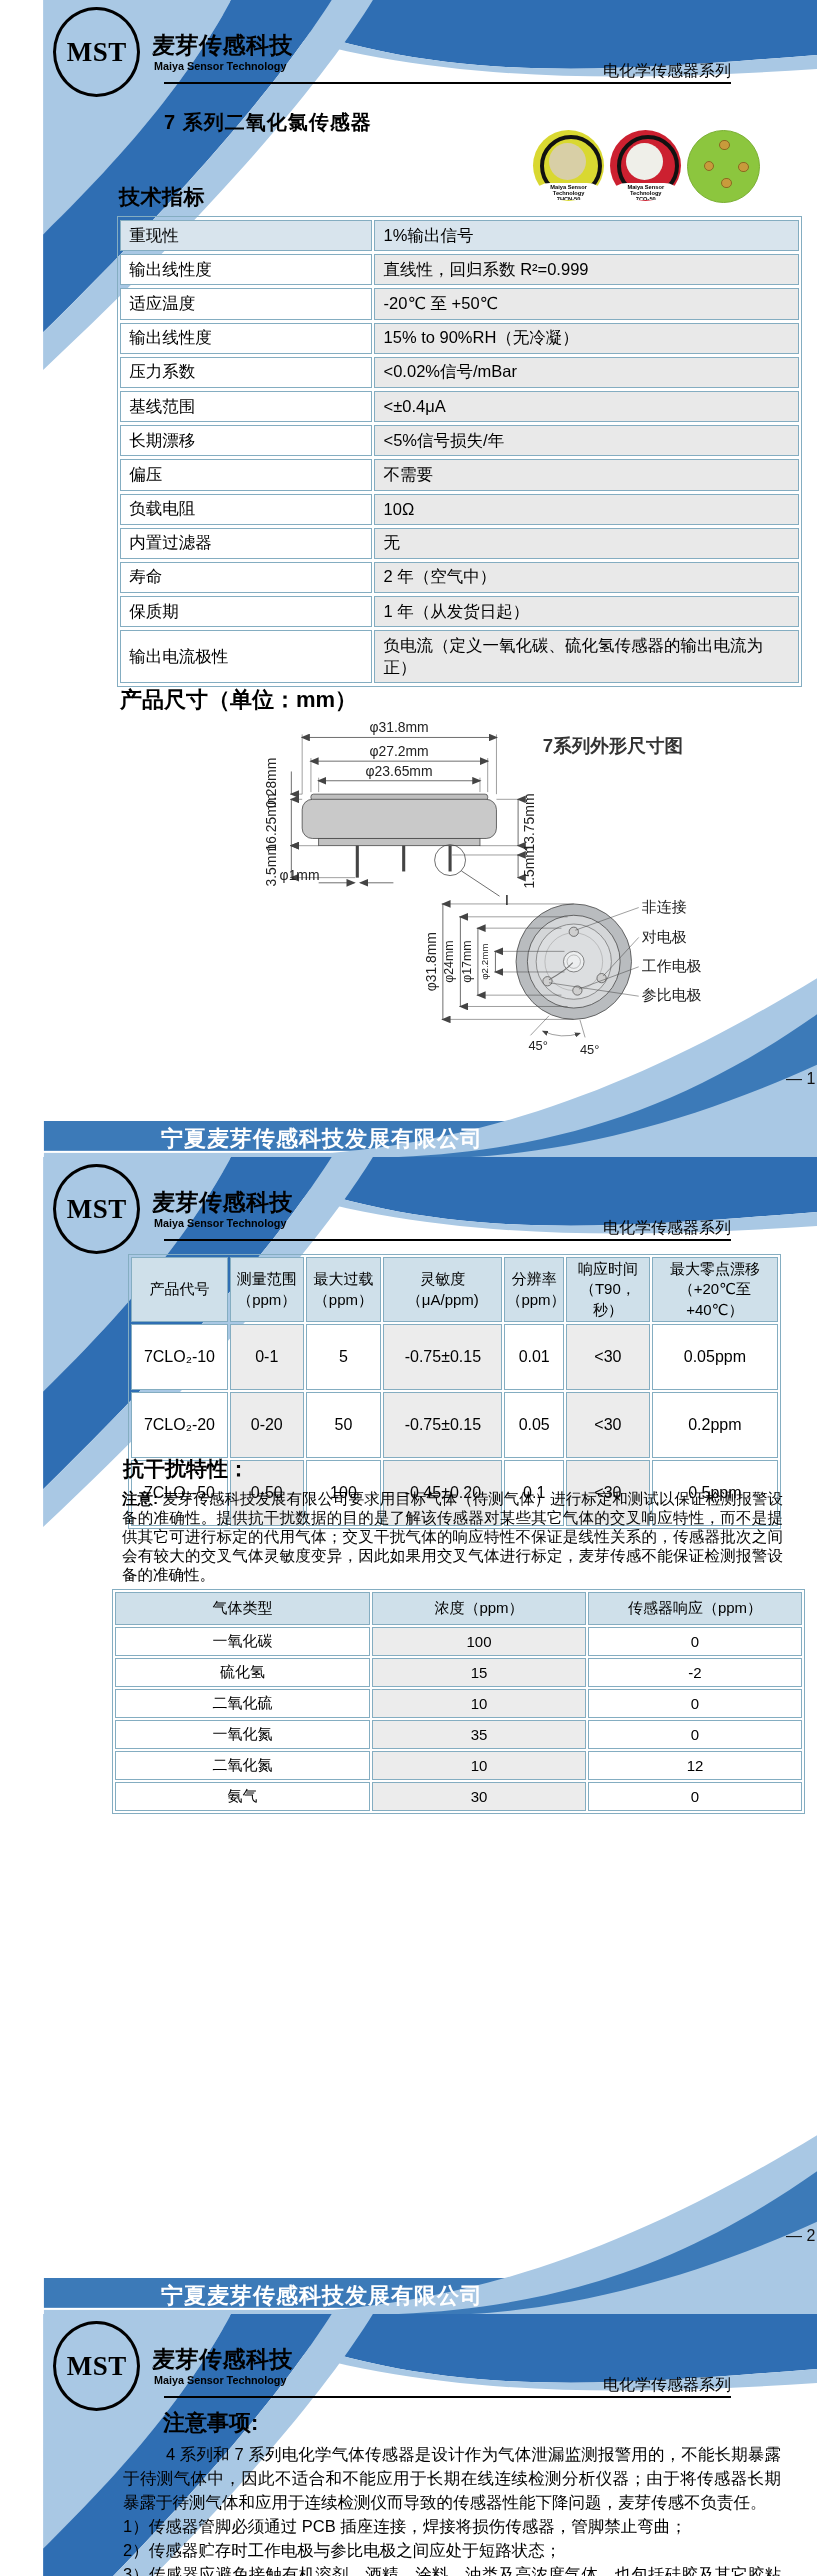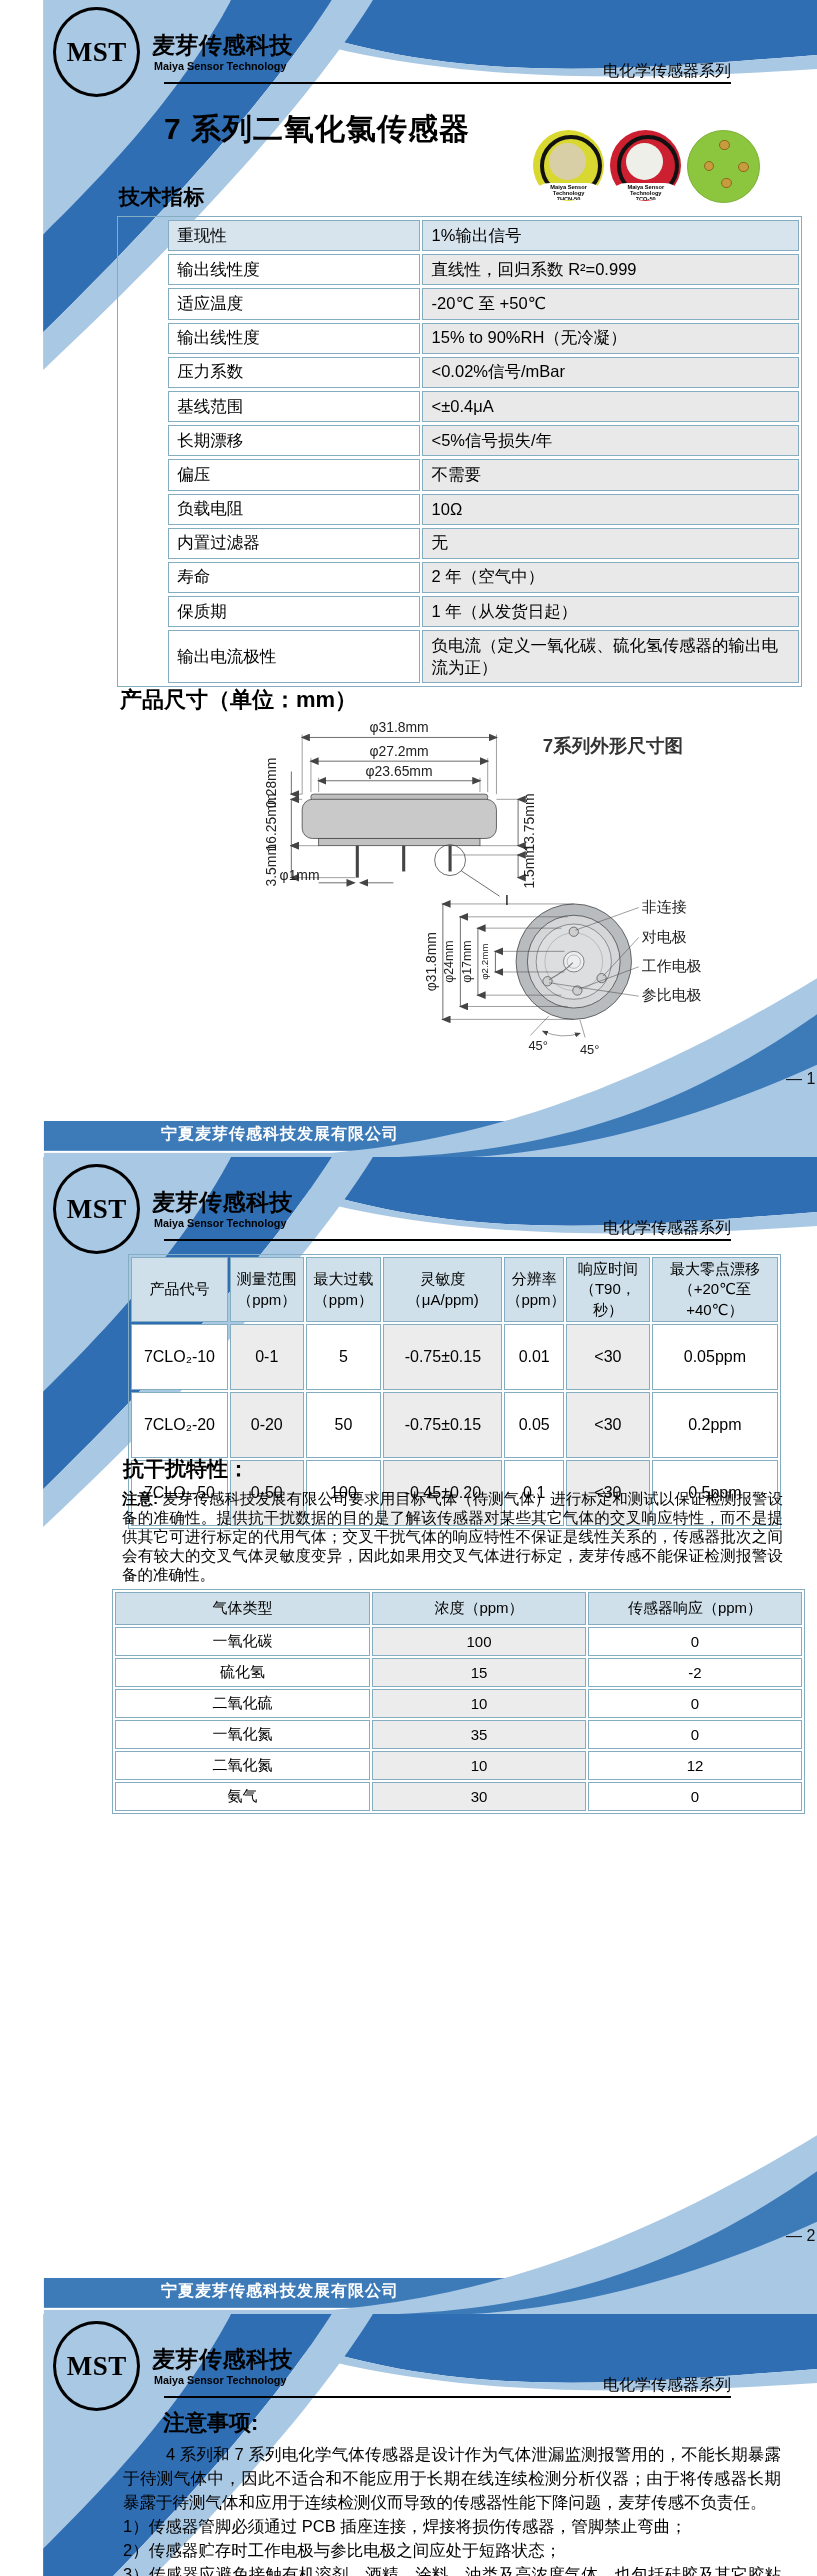--- a/index.html
+++ b/index.html
@@ -13,39 +13,39 @@
   .logo-oval{position:absolute;left:10.3px;top:7.2px;width:81px;height:84px;border:3.6px solid #000;
              border-radius:50%;display:flex;align-items:center;justify-content:center;background:transparent;}
   .logo-mst{font-family:"Liberation Serif","DejaVu Serif",serif;font-weight:bold;font-size:27px;letter-spacing:0.5px;}
   .brand-cn{position:absolute;left:109px;top:30px;font-size:23px;font-weight:bold;letter-spacing:0.5px;}
   .brand-en{position:absolute;left:111px;top:60px;font-size:10.8px;font-weight:bold;}
   .series-label{position:absolute;left:523px;top:61px;width:165px;font-size:16px;text-align:right;}
   .header-rule{position:absolute;left:121px;top:82px;width:567px;height:1.5px;background:#000;}
 
   
   .ftr-svg{position:absolute;left:0;bottom:0;}
-  .footer-company{position:absolute;left:118px;top:1124px;font-size:16px;font-weight:bold;color:#fff;letter-spacing:1px;}
+  .footer-company{position:absolute;left:118px;top:1124px;font-size:22px;font-weight:bold;color:#fff;letter-spacing:1px;}
   .page-num{position:absolute;left:743px;top:1070px;font-size:16px;color:#111;white-space:nowrap;}
 
   
-  .p1-title{position:absolute;left:121px;top:109px;font-size:30px;font-weight:bold;letter-spacing:1px;}
+  .p1-title{position:absolute;left:121px;top:109px;font-size:20px;font-weight:bold;letter-spacing:1px;}
   .photos{position:absolute;left:490px;top:130px;width:242px;height:75px;display:flex;gap:6.2px;}
   .sensor{width:71px;height:71px;border-radius:50%;position:relative;flex:0 0 auto;}
   .sensor .ring{position:absolute;left:7.2px;top:5.2px;width:54px;height:54px;border-radius:50%;border:4.6px solid #111;}
   .sensor .face{position:absolute;left:15.5px;top:13.4px;width:37px;height:37px;border-radius:50%;}
   .sensor .band{position:absolute;left:3.1px;bottom:1px;width:65px;height:17.5px;background:#fff;border-radius:40%/90%;
                 font-size:5.7px;font-weight:bold;text-align:center;line-height:1.1;overflow:hidden;padding-top:1px;box-sizing:border-box;}
   .sensor.yellow{background:#d9d831;}
   .sensor.yellow .face{background:#d8cfa6;}
   .sensor.red{background:#cc2030;}
   .sensor.red .face{background:#efefe9;}
   .sensor.green{background:#8cc63e;border:0.5px solid #7aaf33;}
   .pinhead{position:absolute;width:8.2px;height:8.2px;border-radius:50%;background:#c89b3c;border:1px solid #8a6a20;}
   .sec-heading{position:absolute;font-weight:bold;font-size:21px;letter-spacing:0.5px;}
-  .spec-wrap{position:absolute;left:74px;top:216px;width:685px;border:1.5px solid #84adc1;box-sizing:border-box;padding-left:48px;}
+  .spec-wrap{position:absolute;left:74px;top:216px;width:685px;border:1.5px solid #84adc1;box-sizing:border-box;}
   table.spec{width:100%;border-collapse:separate;border-spacing:2.6px 3.1px;}
   table.spec td{border:1px solid #84adc1;font-size:16.5px;padding:3.6px 8.2px;vertical-align:middle;}
   table.spec td.k{width:234px;background:#fff;}
   table.spec td.v{background:#e9e9e9;}
   table.spec tr.hdr td{background:#d8e4ed;}
   .dims-heading{position:absolute;left:77px;top:685px;font-size:22px;font-weight:bold;}
   .diagram{position:absolute;left:170px;top:722px;}
   .diagram text{font-family:"Liberation Sans","DejaVu Sans",sans-serif;}
 
   

